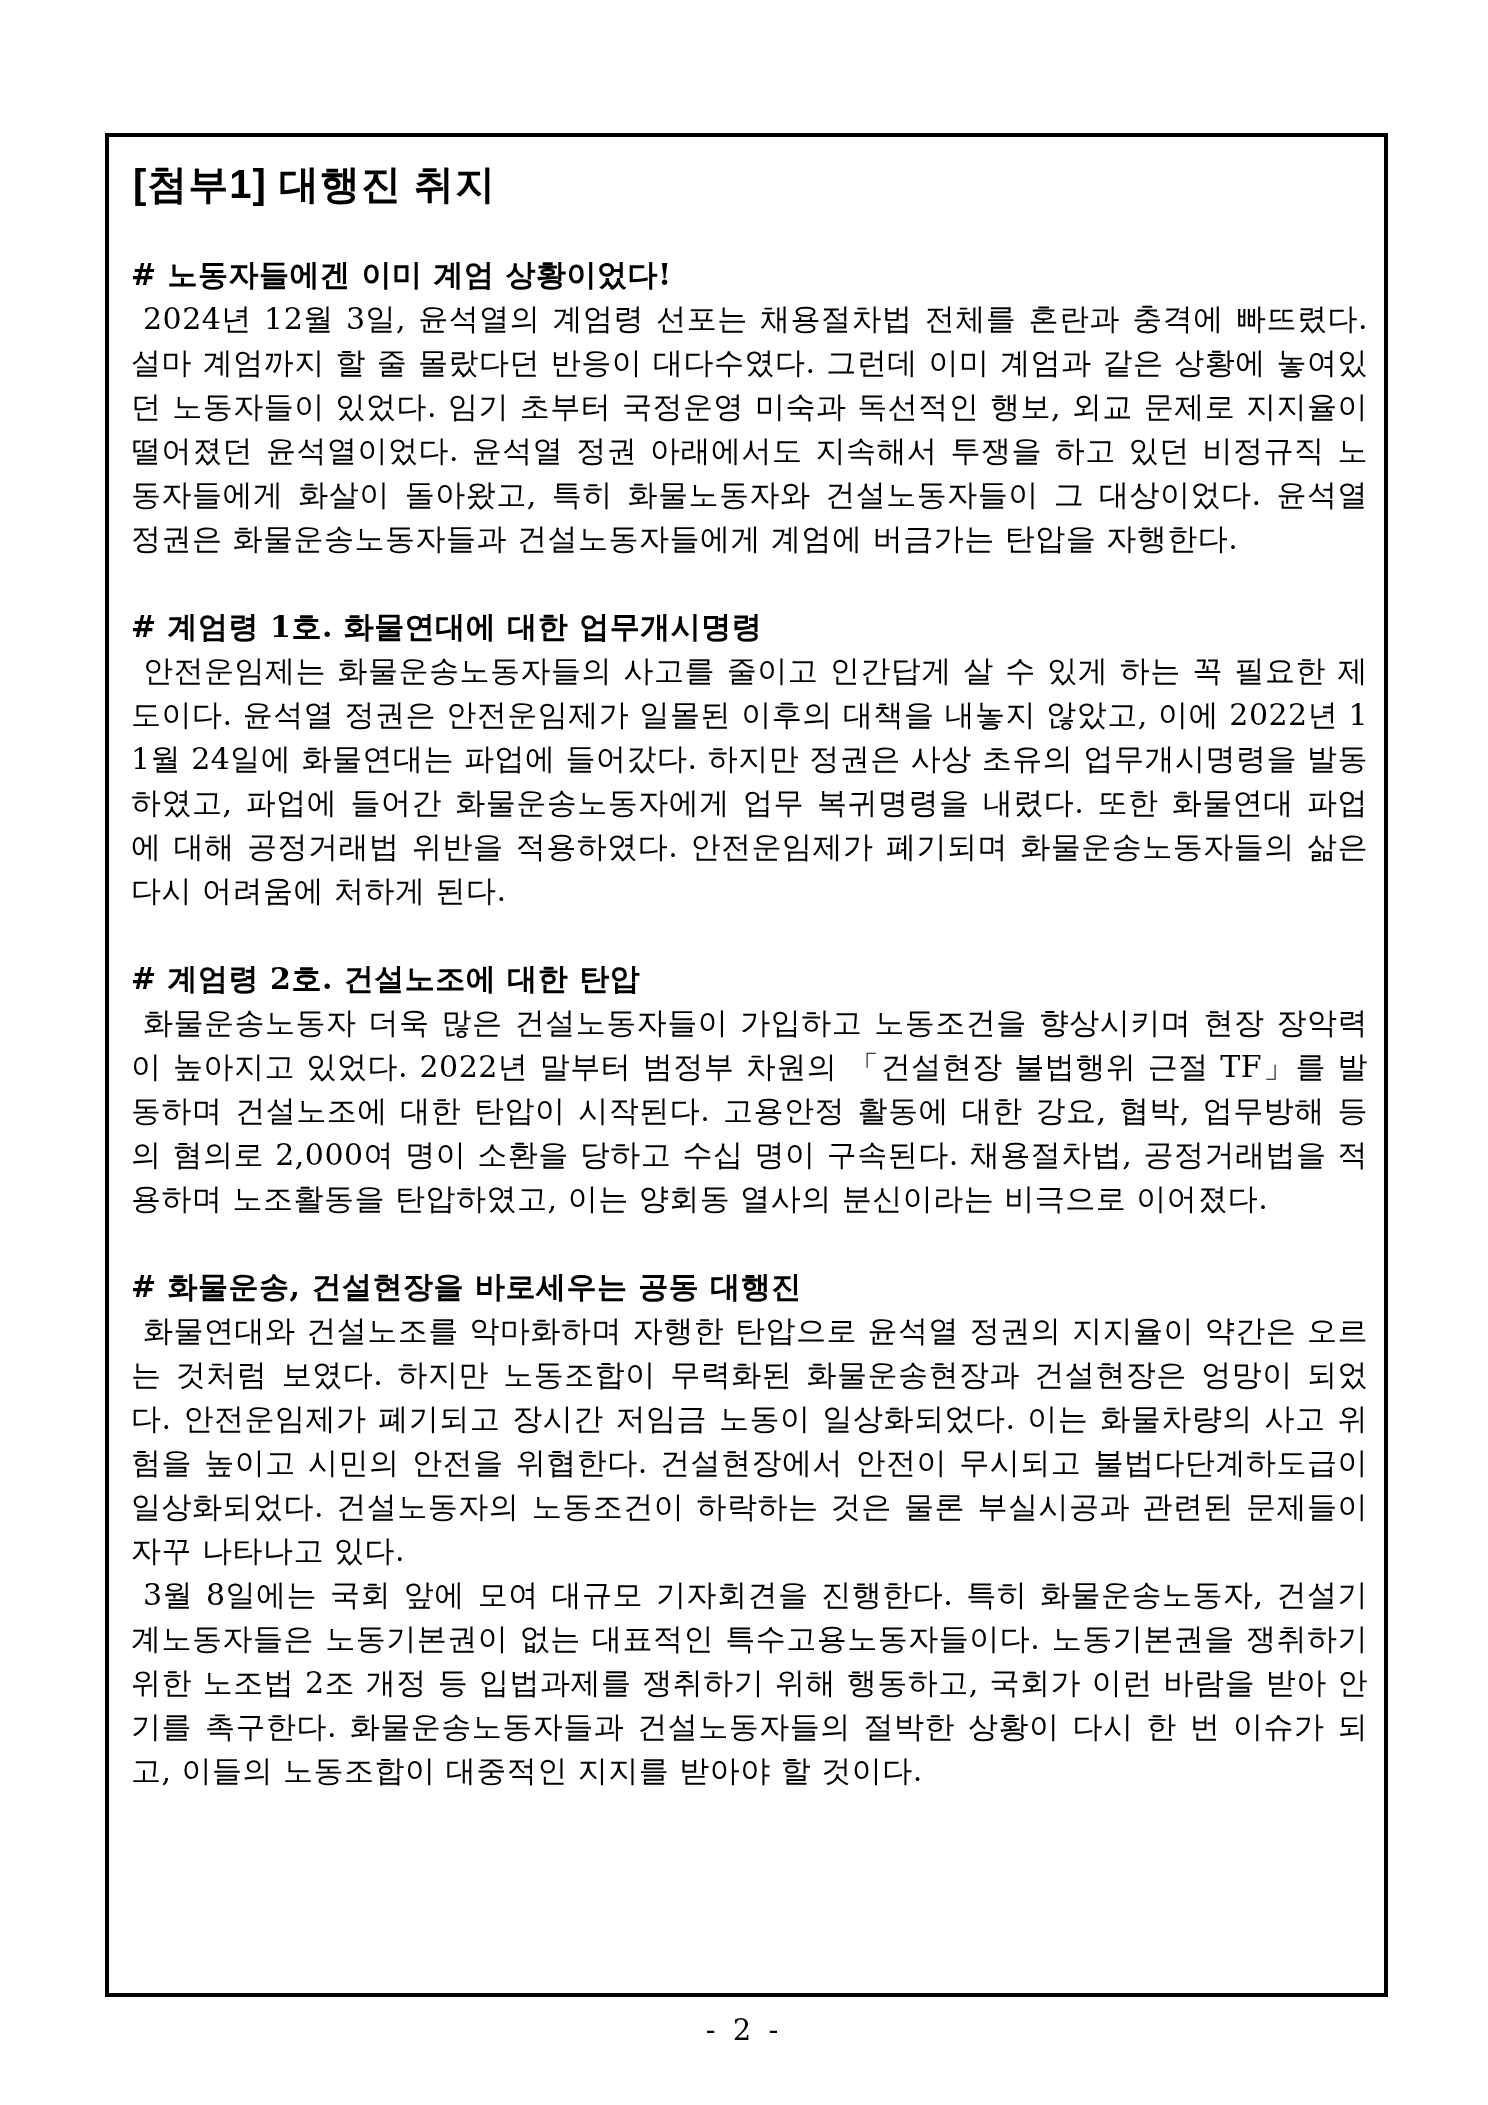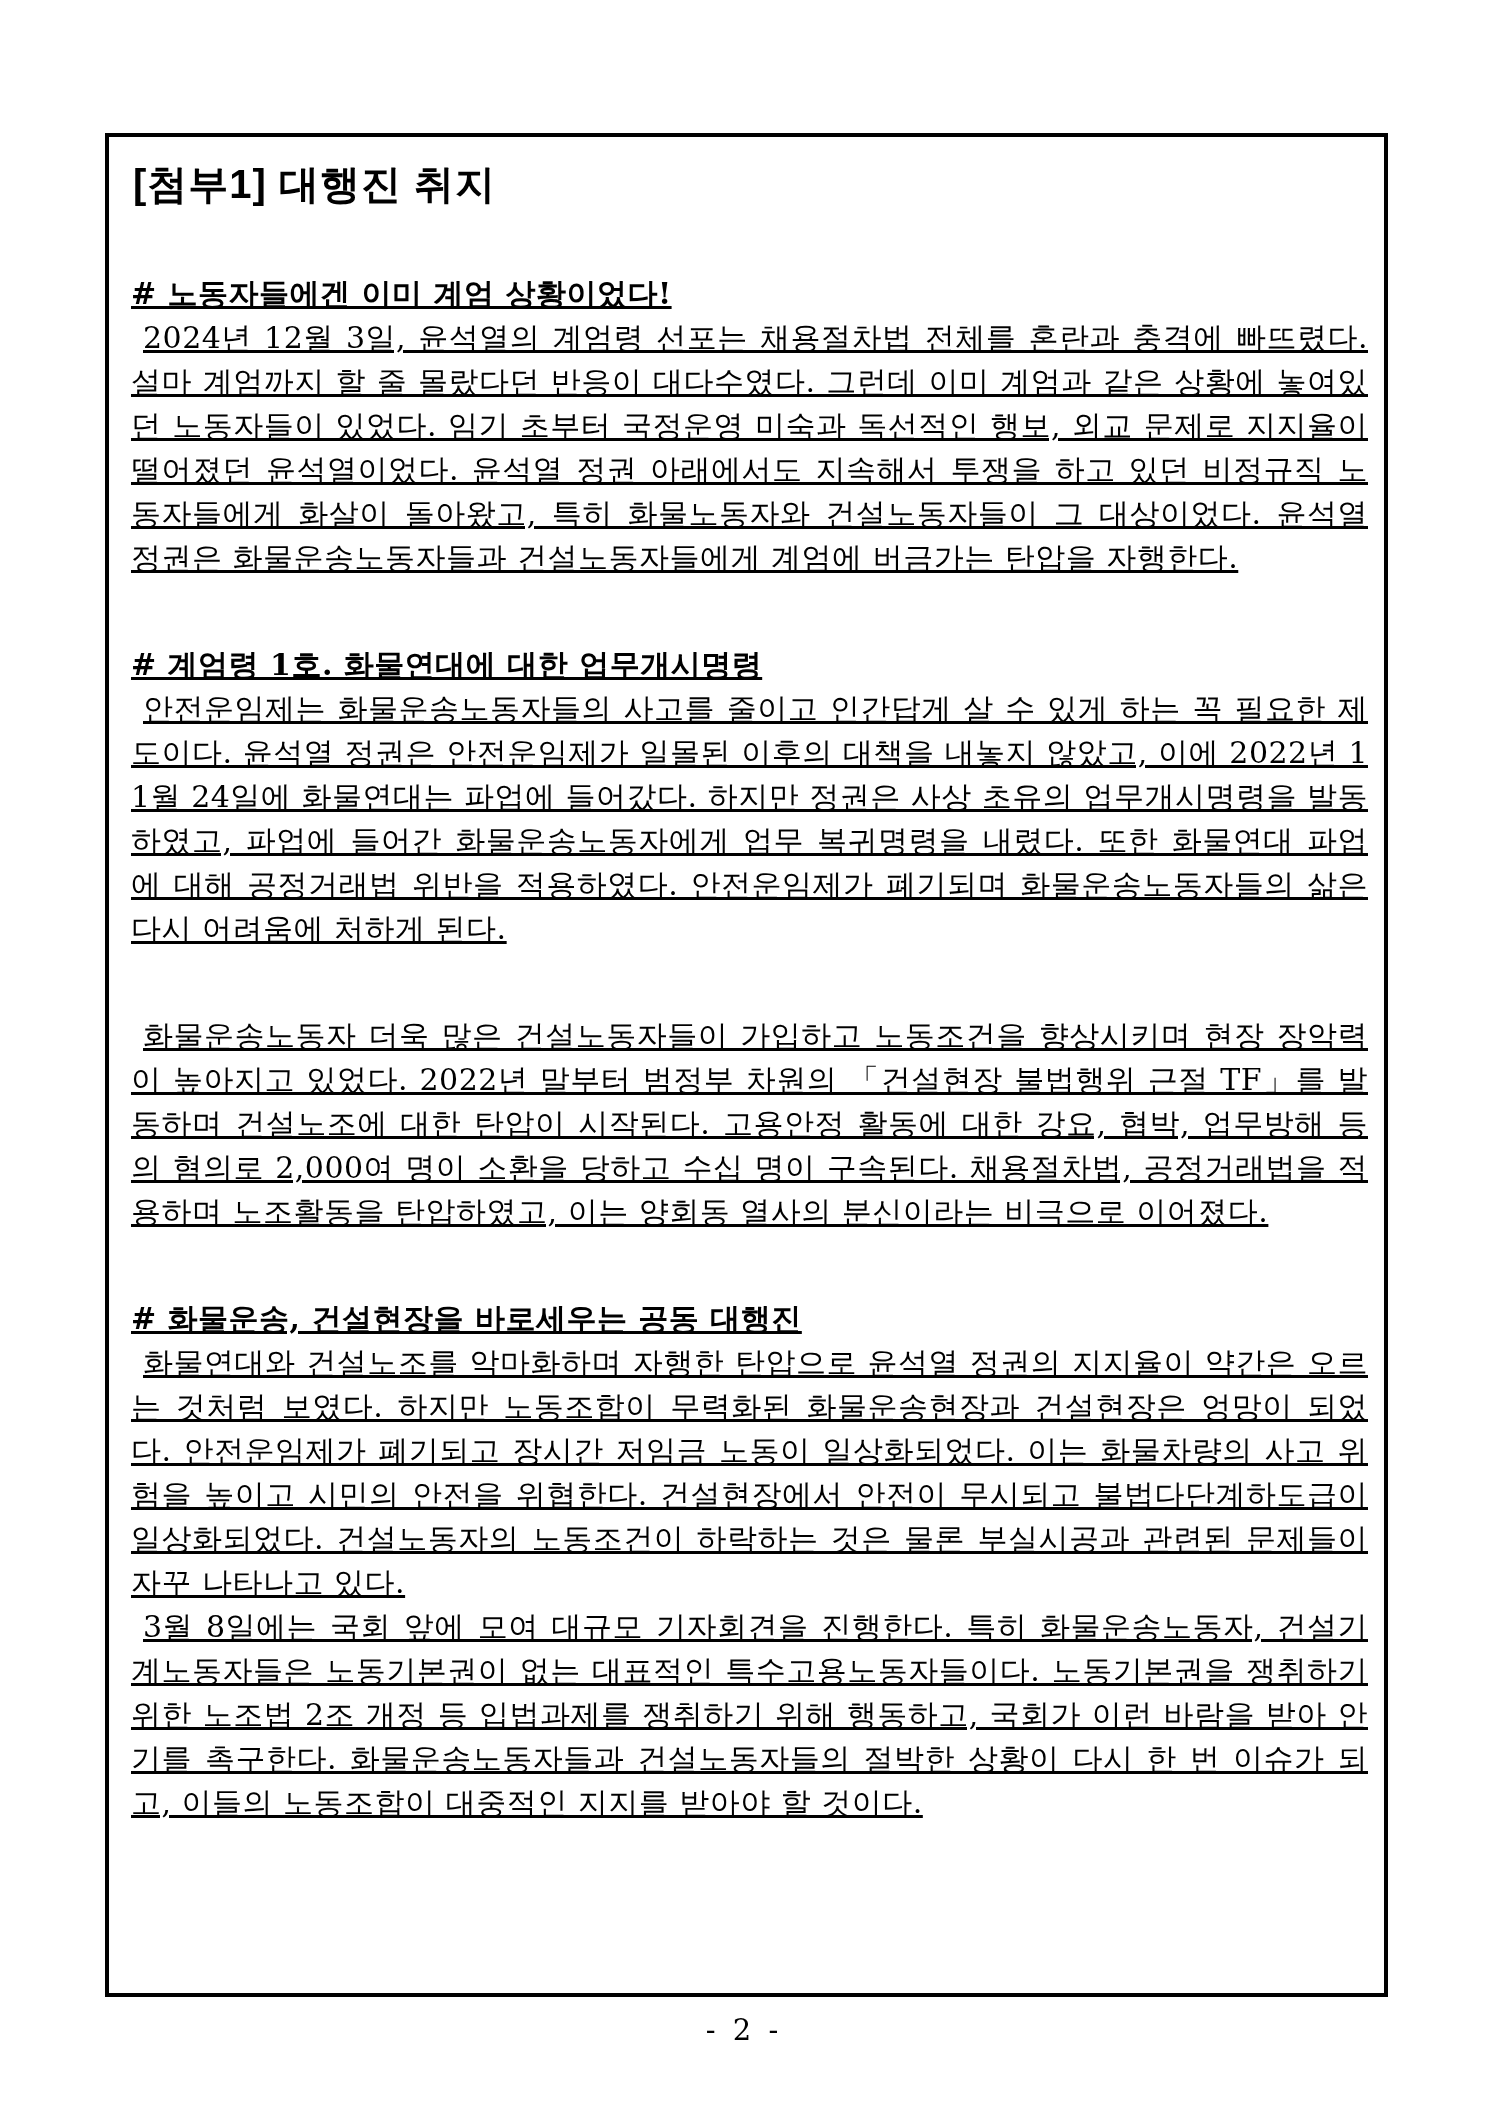--- a/index.html
+++ b/index.html
@@ -27,22 +27,21 @@
   }
   .doc-title {
     font-family: "Liberation Sans", "DejaVu Sans", sans-serif;
     font-weight: bold;
     font-size: 40px;
     line-height: 50px;
     letter-spacing: 1px;
     margin: 4px 0 0 2px;
   }
   .sec {
-    margin-top: 63px;
-    text-decoration: underline;
+    margin-top: 44px;
   }
   .sec-header {
     font-size: 30px;
     line-height: 44px;
     font-weight: bold;
     margin: 0;
     letter-spacing: 0.5px;
   }
   .para {
     font-size: 30px;
@@ -76,20 +75,21 @@
     <h2 class="sec-header"># 노동자들에겐 이미 계엄 상황이었다!</h2>
     <p class="para">2024년 12월 3일, 윤석열의 계엄령 선포는 채용절차법 전체를 혼란과 충격에 빠뜨렸다. 설마 계엄까지 할 줄 몰랐다던 반응이 대다수였다. 그런데 이미 계엄과 같은 상황에 놓여있던 노동자들이 있었다. 임기 초부터 국정운영 미숙과 독선적인 행보, 외교 문제로 지지율이 떨어졌던 윤석열이었다. 윤석열 정권 아래에서도 지속해서 투쟁을 하고 있던 비정규직 노동자들에게 화살이 돌아왔고, 특히 화물노동자와 건설노동자들이 그 대상이었다. 윤석열 정권은 화물운송노동자들과 건설노동자들에게 계엄에 버금가는 탄압을 자행한다.</p>
   </section>
 
   <section class="sec">
     <h2 class="sec-header"># 계엄령 1호. 화물연대에 대한 업무개시명령</h2>
     <p class="para">안전운임제는 화물운송노동자들의 사고를 줄이고 인간답게 살 수 있게 하는 꼭 필요한 제도이다. 윤석열 정권은 안전운임제가 일몰된 이후의 대책을 내놓지 않았고, 이에 2022년 11월 24일에 화물연대는 파업에 들어갔다. 하지만 정권은 사상 초유의 업무개시명령을 발동하였고, 파업에 들어간 화물운송노동자에게 업무 복귀명령을 내렸다. 또한 화물연대 파업에 대해 공정거래법 위반을 적용하였다. 안전운임제가 폐기되며 화물운송노동자들의 삶은 다시 어려움에 처하게 된다.</p>
   </section>
 
   <section class="sec">
+    <h2 class="sec-header"># 계엄령 2호. 건설노조에 대한 탄압</h2>
     <p class="para">화물운송노동자 더욱 많은 건설노동자들이 가입하고 노동조건을 향상시키며 현장 장악력이 높아지고 있었다. 2022년 말부터 범정부 차원의 「건설현장 불법행위 근절 TF」를 발동하며 건설노조에 대한 탄압이 시작된다. 고용안정 활동에 대한 강요, 협박, 업무방해 등의 혐의로 2,000여 명이 소환을 당하고 수십 명이 구속된다. 채용절차법, 공정거래법을 적용하며 노조활동을 탄압하였고, 이는 양회동 열사의 분신이라는 비극으로 이어졌다.</p>
   </section>
 
   <section class="sec">
     <h2 class="sec-header"># 화물운송, 건설현장을 바로세우는 공동 대행진</h2>
     <p class="para">화물연대와 건설노조를 악마화하며 자행한 탄압으로 윤석열 정권의 지지율이 약간은 오르는 것처럼 보였다. 하지만 노동조합이 무력화된 화물운송현장과 건설현장은 엉망이 되었다. 안전운임제가 폐기되고 장시간 저임금 노동이 일상화되었다. 이는 화물차량의 사고 위험을 높이고 시민의 안전을 위협한다. 건설현장에서 안전이 무시되고 불법다단계하도급이 일상화되었다. 건설노동자의 노동조건이 하락하는 것은 물론 부실시공과 관련된 문제들이 자꾸 나타나고 있다.</p>
     <p class="para">3월 8일에는 국회 앞에 모여 대규모 기자회견을 진행한다. 특히 화물운송노동자, 건설기계노동자들은 노동기본권이 없는 대표적인 특수고용노동자들이다. 노동기본권을 쟁취하기 위한 노조법 2조 개정 등 입법과제를 쟁취하기 위해 행동하고, 국회가 이런 바람을 받아 안기를 촉구한다. 화물운송노동자들과 건설노동자들의 절박한 상황이 다시 한 번 이슈가 되고, 이들의 노동조합이 대중적인 지지를 받아야 할 것이다.</p>
   </section>
 
 </div>

